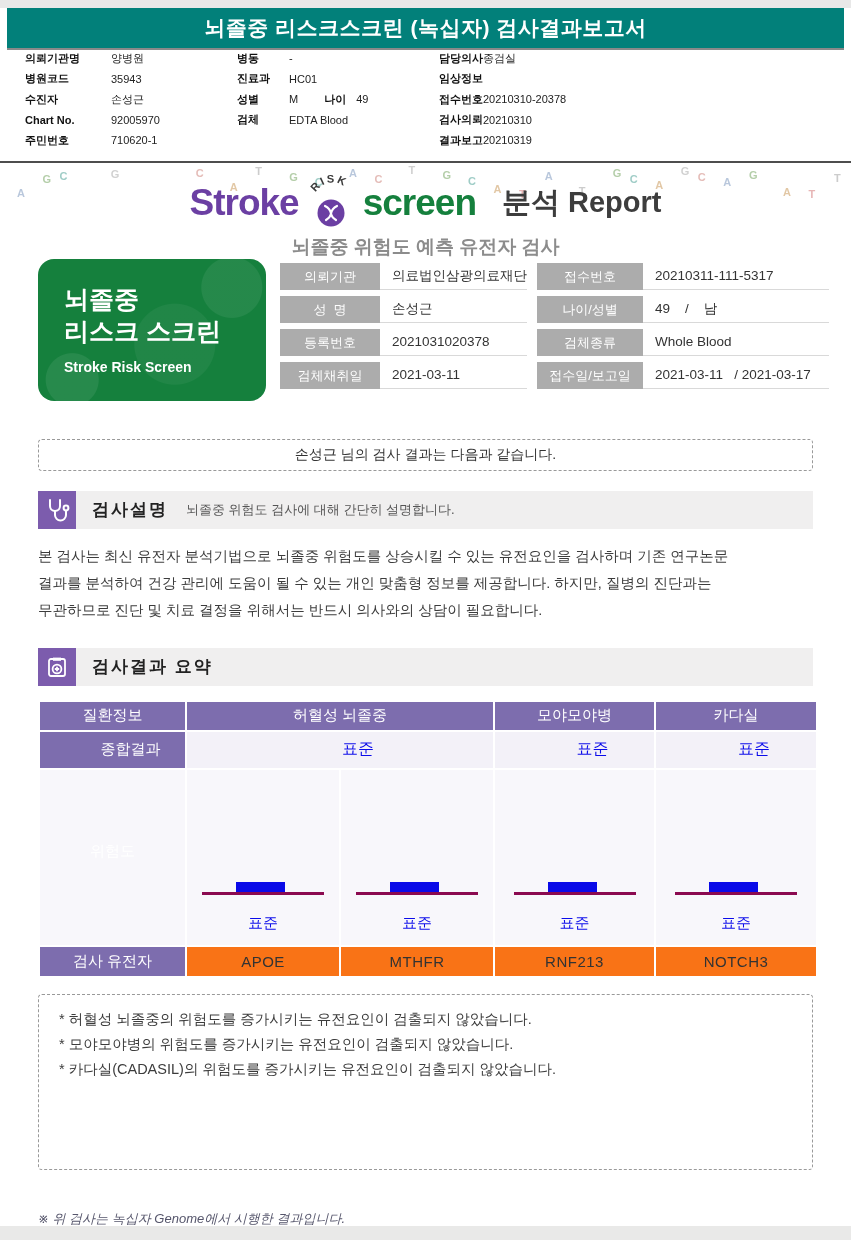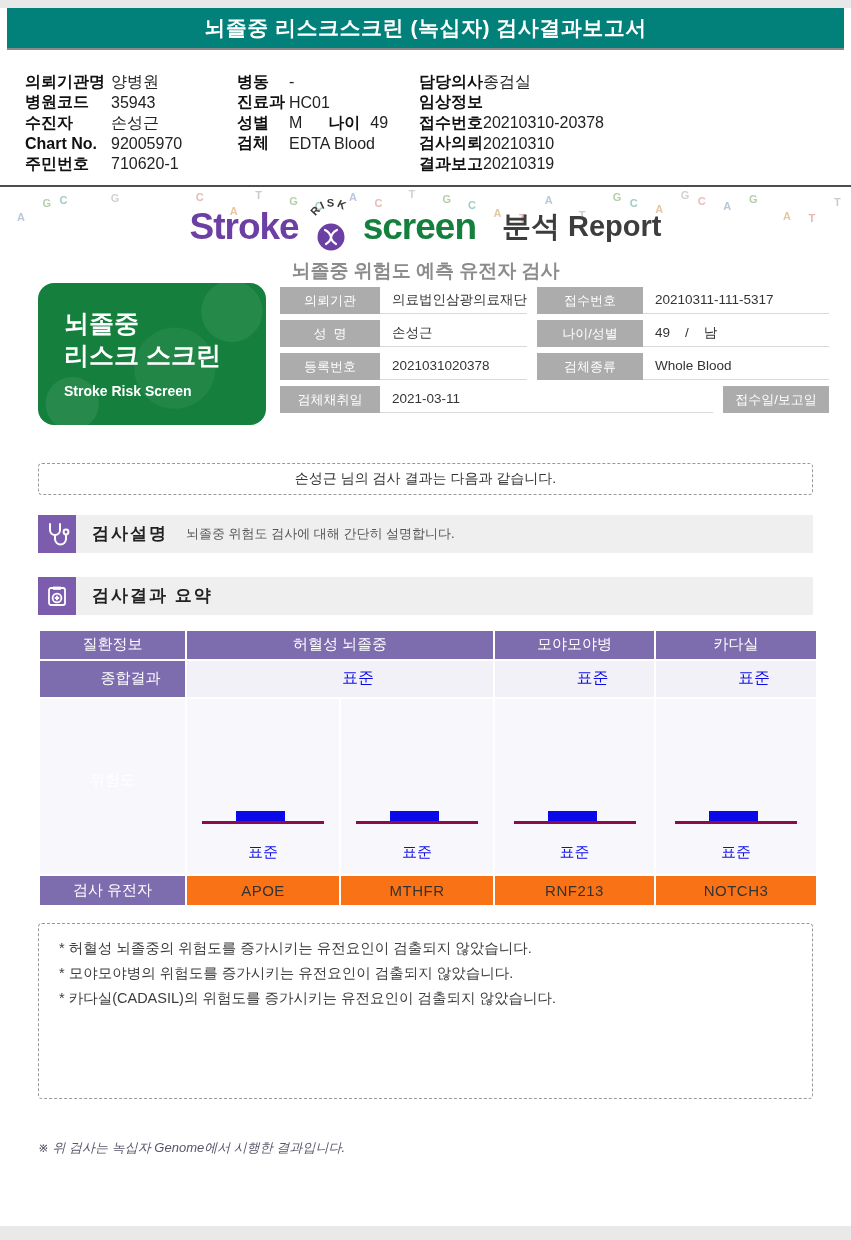--- a/index.html
+++ b/index.html
@@ -7,21 +7,21 @@
   body { font-family:"Liberation Sans","DejaVu Sans",sans-serif; width:851px; }
   .page { position:relative; width:851px; height:1240px; background:#fff; overflow:hidden; }
 
   .top-strip { height:8px; background:#E8E8E8; }
   .title-bar { margin:0 7px; height:40px; background:#02807A; color:#fff;
     display:flex; align-items:center; justify-content:center;
     font-size:21px; font-weight:bold; letter-spacing:.5px;
     box-shadow:0 2px 0 rgba(40,40,40,.55); }
 
   
-  .patient { display:flex; padding:24px 10px 4px 25px; font-size:16px; color:#111; }
+  .patient { display:flex; padding:0 10px 4px 25px; font-size:11px; color:#111; }
   .pcol1 { width:212px; } .pcol2 { width:172px; } .pcol3 { flex:1; }
   .prow { display:flex; height:20.5px; align-items:center; white-space:pre; }
   .plabel { font-weight:bold; }
   .pcol1 .plabel { width:86px; } .pcol2 .plabel { width:52px; } .pcol3 .plabel { width:74px;text-align:right; }
   .pv { color:#222; }
   .inlbl { font-weight:bold; margin-left:26px; margin-right:10px; }
   .divider { border-top:2px solid #4d4d4d; margin-top:6px; }
 
   
   .logo-band { position:relative; height:86px; padding-top:10px; }
@@ -195,20 +195,21 @@
       <div class="srow">
         <span class="slabel sl1">등록번호</span>
           <span class="sval sv1">2021031020378</span>
         <span class="slabel sl2">검체종류</span>
           <span class="sval sv2">Whole Blood</span>
       </div>
       <div class="srow">
         <span class="slabel sl1">검체채취일</span>
           <span class="sval sv1">2021-03-11</span>
         <span class="slabel sl2">접수일/보고일</span>
+          <span class="sval sv2">2021-03-11   / 2021-03-17</span>
       </div>
     </div>
   </div>
 
   <div class="greeting">
     <span>손성근 님의 검사 결과는 다음과 같습니다.</span>
   </div>
 
   <div class="section-header">
     <div class="sec-icon">
@@ -217,20 +218,25 @@
         <path d="M11 14 v4 a5.5 5.5 0 0 0 11 0 v-4"></path>
         <circle cx="22" cy="11" r="2.4"></circle>
       </svg>
     </div>
     <div class="sec-bar">
       <span class="sec-title">검사설명</span>
       <span class="sec-sub">뇌졸중 위험도 검사에 대해 간단히 설명합니다.</span>
     </div>
   </div>
 
+  <div class="desc-body">
+    <div>본 검사는 최신 유전자 분석기법으로 뇌졸중 위험도를 상승시킬 수 있는 유전요인을 검사하며 기존 연구논문</div>
+    <div>결과를 분석하여 건강  관리에 도움이 될 수 있는 개인 맞춤형 정보를 제공합니다. 하지만, 질병의 진단과는</div>
+    <div>무관하므로 진단 및 치료 결정을 위해서는 반드시 의사와의 상담이 필요합니다.</div>
+  </div>
 
   <div class="section-header" style="margin-top:24px;">
     <div class="sec-icon">
       <svg width="24" height="24" viewBox="0 0 24 24" fill="none" stroke="#fff" stroke-width="1.8">
         <rect x="4" y="4" width="16" height="17" rx="2"></rect>
         <path d="M8 4.2 h8" stroke-width="3.2"></path>
         <circle cx="12" cy="14" r="4.4"></circle>
         <path d="M12 11.8 v4.4 M9.8 14 h4.4"></path>
       </svg>
     </div>

